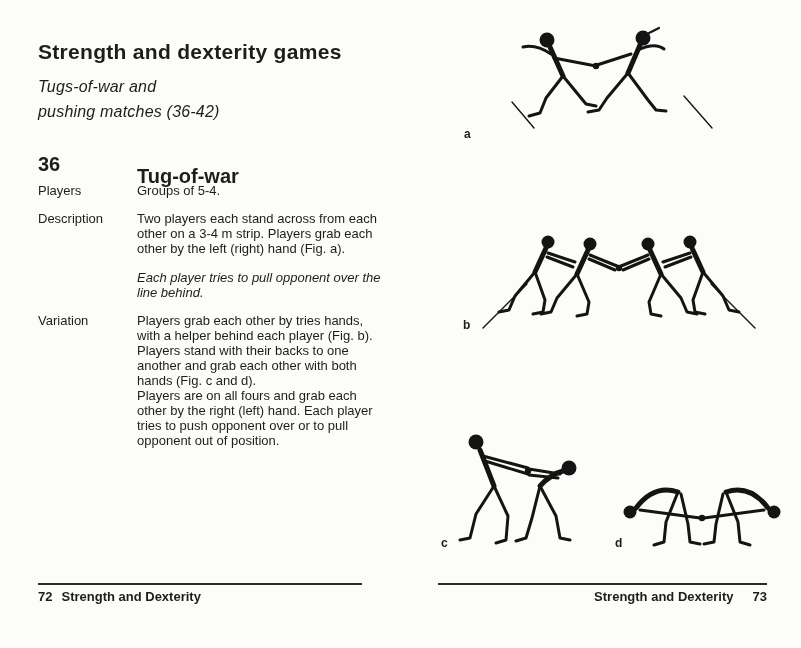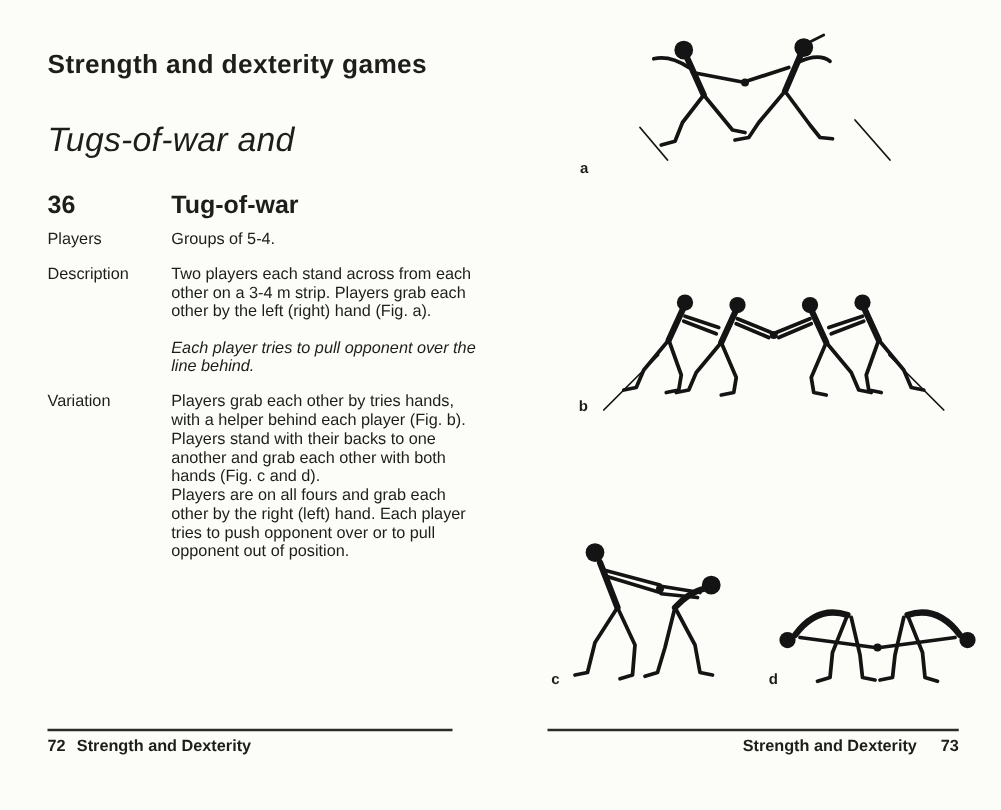--- a/index.html
+++ b/index.html
@@ -15,26 +15,26 @@
     color:var(--ink);
     overflow:hidden;
     padding-left:12px;
   }
   
   .chapter-title{
     position:absolute;left:38px;top:40px;margin:0;
     font-size:21px;font-weight:bold;letter-spacing:.3px;
   }
   .subtitle{
-    position:absolute;left:38px;top:100px;
-    font-style:italic;font-size:27px;line-height:25px;letter-spacing:.2px;
+    position:absolute;left:38px;top:74px;
+    font-style:italic;font-size:16px;line-height:25px;letter-spacing:.2px;
   }
   .game-heading{position:absolute;left:0;top:153px;width:400px;}
   .game-number{position:absolute;left:38px;top:0;font-size:20px;font-weight:bold;}
-  .game-name{position:absolute;left:137px;top:0;font-size:20px;font-weight:bold;}
+  .game-name{position:absolute;left:137px;top:12px;font-size:20px;font-weight:bold;}
   .row{position:absolute;left:0;width:400px;font-size:13px;line-height:15px;}
   .row .label{position:absolute;left:38px;top:0;width:95px;}
   .row .content{position:absolute;left:137px;top:0;width:248px;}
   .row .content p{margin:0;}
   .row .content p.spaced{margin-top:14px;font-style:italic;}
   .row-players{top:183px;}
   .row-description{top:211px;}
   .row-variation{top:313px;}
   
   .rule{position:absolute;top:583px;height:2px;background:#2b2b29;}
@@ -68,20 +68,21 @@
 </style>
 </head>
 <body>
 
 <div class="sheet">
 
   <h1 class="chapter-title">Strength and dexterity games</h1>
 
   <div class="subtitle">
     <div>Tugs-of-war and</div>
+    <div>pushing matches (36-42)</div>
   </div>
 
   <div class="game-heading">
     <span class="game-number">36</span>
     <span class="game-name">Tug-of-war</span>
   </div>
 
   <div class="row row-players">
     <span class="label">Players</span>
     <div class="content">

